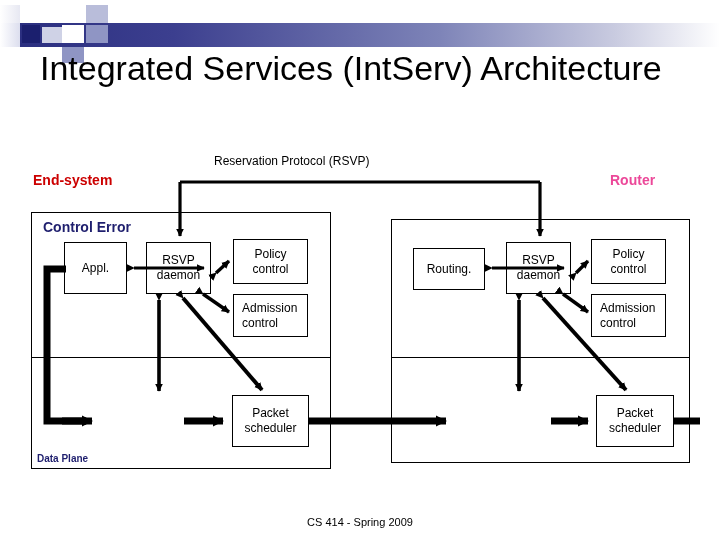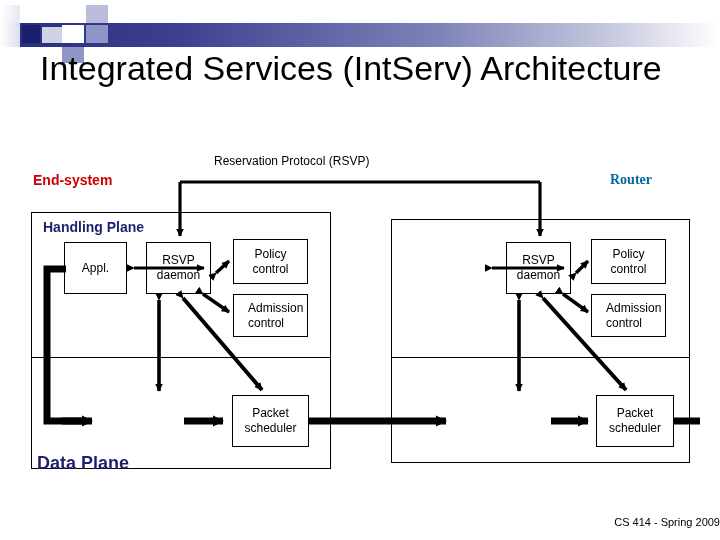--- a/index.html
+++ b/index.html
@@ -28,73 +28,73 @@
     letter-spacing:0px;
   }
 
   
   .lbl-endsystem {
     position:absolute; left:33px; top:167px;
     font-size:14px; font-weight:bold; color:#cc0000;text-align:right;
   }
   .lbl-router {
     position:absolute; left:610px; top:167px;
-    font-size:14px; font-weight:bold; color:#0369a1;font-family:Liberation Serif, serif;
+    font-size:14px; font-weight:bold; color:#ec4899;
   }
   .lbl-rsvp-proto {
     position:absolute; left:214px; top:149px;
     font-size:12px; color:#000000;
   }
   .lbl-control-plane {
     position:absolute; left:43px; top:214px;
     font-size:14px; font-weight:bold; color:#1f1f6e;
   }
   .lbl-data-plane {
     position:absolute; left:37px; top:448px;
-    font-size:18px; font-weight:bold; color:#1f1f6e;
+    font-size:10px; font-weight:bold; color:#1f1f6e;
   }
 
   
   .frame { position:absolute; border:1px solid #000; background:transparent; }
   .frame-left  { left:31px;  top:207px; width:300px; height:257px; }
   .frame-right { left:391px; top:214px; width:299px; height:244px; }
 
   
   .divider { position:absolute; height:0; border-top:1px solid #000; }
   .div-left  { left:31px;  top:352px; width:300px; }
   .div-right { left:391px; top:352px; width:299px; }
 
   
   .box {
     position:absolute; border:1px solid #000; background:#fff;
     display:flex; align-items:center; justify-content:center;
     text-align:center; font-size:12px; line-height:15px; color:#000;
     padding:2px 3px;
   }
-  .box.left-align { justify-content:flex-start; text-align:left; padding-left:14px; }
+  .box.left-align { justify-content:flex-start; text-align:left; padding-left:8px; }
 
   
   .b-appl      { left:64px;  top:237px; width:63px;  height:52px;text-align:center; }
   .b-rsvp-l    { left:146px; top:237px; width:65px;  height:52px; }
   .b-policy-l  { left:233px; top:234px; width:75px;  height:45px; }
   .b-admis-l   { left:233px; top:289px; width:75px;  height:43px; }
   .b-pktcls    { left:100px; top:390px; width:82px;  height:52px; }
   .b-pktsch-l  { left:232px; top:390px; width:77px;  height:52px; }
 
   
   .b-routing   { left:413px; top:243px; width:72px;  height:42px; }
   .b-rsvp-r    { left:506px; top:237px; width:65px;  height:52px; }
   .b-policy-r  { left:591px; top:234px; width:75px;  height:45px; }
   .b-admis-r   { left:591px; top:289px; width:75px;  height:43px; }
   .b-error     { left:452px; top:390px; width:97px;  height:52px; }
   .b-pktsch-r  { left:596px; top:390px; width:78px;  height:52px; }
 
   
   .footer {
-    position:absolute; left:0; top:511px; width:720px; text-align:right;
+    position:absolute; left:0; top:511px; width:720px; text-align:center;
     font-size:11px; color:#000;
   }
 
   svg.overlay { position:absolute; left:0; top:0; width:720px; height:540px; pointer-events:none; }
 </style>
 </head>
 <body>
 
 <div id="slide">
 
@@ -115,29 +115,30 @@
   <div class="title">Integrated Services (IntServ) Architecture</div>
 
   <div class="frame frame-left"></div>
   <div class="frame frame-right"></div>
   <div class="divider div-left"></div>
   <div class="divider div-right"></div>
 
   <div class="lbl-endsystem">End-system</div>
   <div class="lbl-router">Router</div>
   <div class="lbl-rsvp-proto">Reservation Protocol (RSVP)</div>
-  <div class="lbl-control-plane">Handling Plane</div>
+  <div class="lbl-control-plane">Control Error</div>
   <div class="lbl-data-plane">Data Plane</div>
 
   <div class="box b-appl">Appl.</div>
   <div class="box b-rsvp-l">RSVP daemon</div>
   <div class="box b-policy-l">Policy control</div>
   <div class="box b-admis-l left-align">Admission control</div>
   <div class="box b-pktsch-l">Packet scheduler</div>
 
+  <div class="box b-routing">Routing.</div>
   <div class="box b-rsvp-r">RSVP daemon</div>
   <div class="box b-policy-r">Policy control</div>
   <div class="box b-admis-r left-align">Admission control</div>
   <div class="box b-pktsch-r">Packet scheduler</div>
 
   <svg class="overlay" viewBox="0 0 720 540">
     <defs>
       <marker id="ah" markerWidth="9" markerHeight="9" refX="7.2" refY="4.5" orient="auto" markerUnits="userSpaceOnUse">
         <path d="M0,0.6 L8,4.5 L0,8.4 z" fill="#000"></path>
       </marker>

